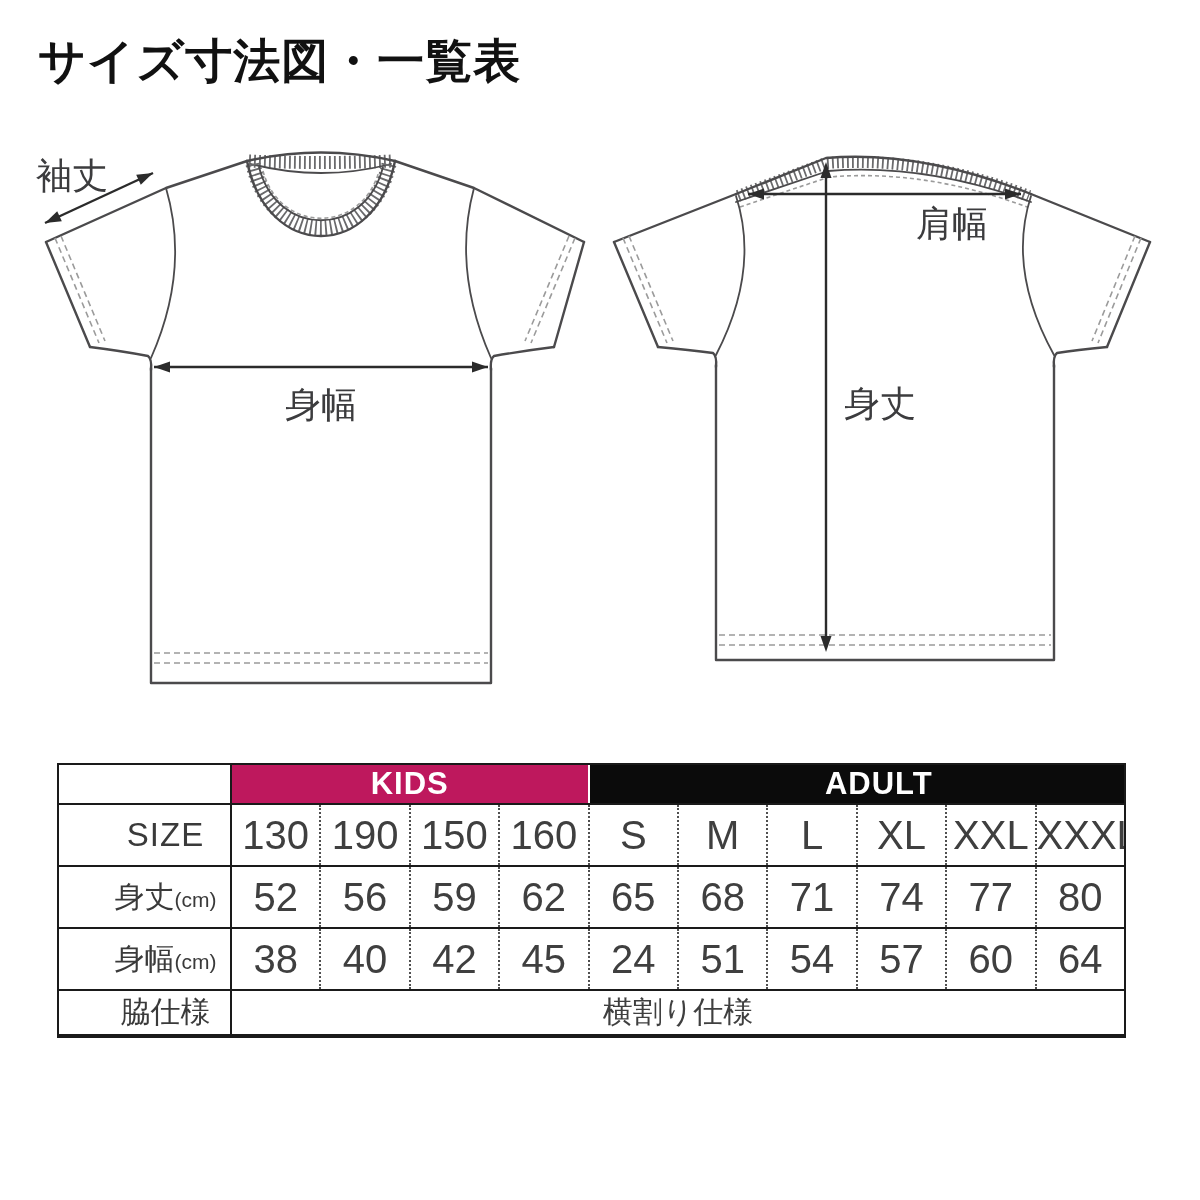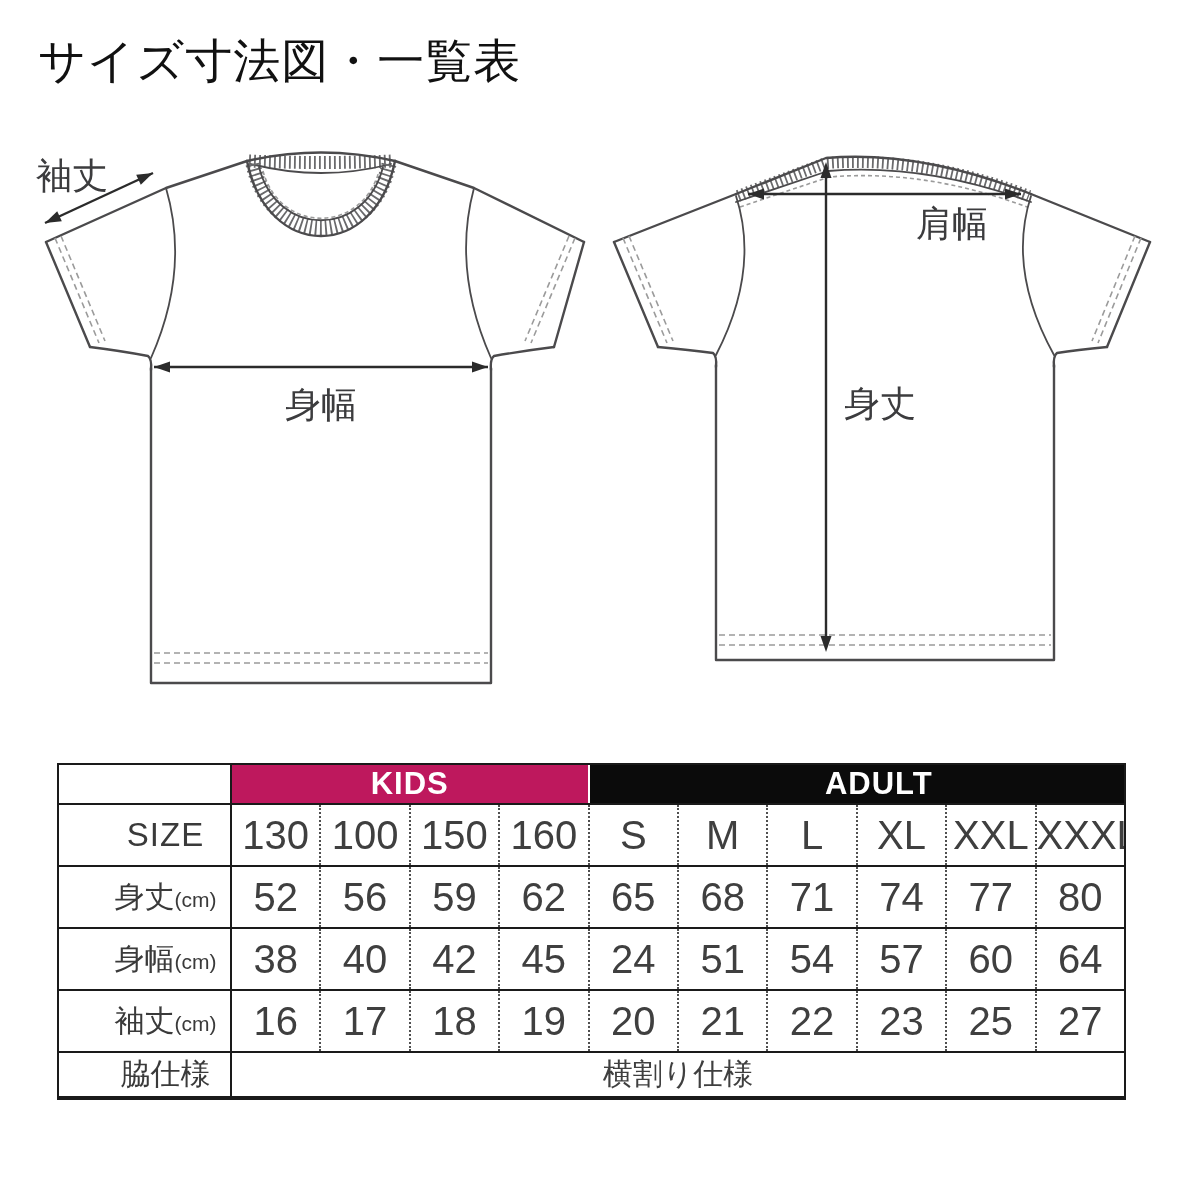--- a/index.html
+++ b/index.html
@@ -3,21 +3,21 @@
 <meta charset="utf-8">
 <style>
   * { margin:0; padding:0; box-sizing:border-box; }
   html,body { background:#ffffff; }
   .sheet {
     position:relative; width:1200px; height:1200px; background:#ffffff;
     font-family:"Liberation Sans","DejaVu Sans",sans-serif; overflow:hidden;
   }
   .page-title {
     position:absolute; left:38px; top:30px;
-    font-size:47px; font-weight:normal; color:#111111; letter-spacing:1px;
+    font-size:47px; font-weight:bold; color:#111111; letter-spacing:1px;
   }
   svg { position:absolute; overflow:visible; }
   #front-svg { left:30px; top:130px; }
   #back-svg  { left:600px; top:130px; }
 
   .shirt-line   { fill:none; stroke:#4b4a4c; stroke-width:2.4; stroke-linejoin:round; stroke-linecap:round; }
   .stitch       { fill:none; stroke:#9b9b9b; stroke-width:1.6; stroke-dasharray:6 4; }
   .rib          { fill:none; stroke:#6a6a6c; stroke-dasharray:1.8 3.2; }
   .measure-line { stroke:#2b2b2b; stroke-width:2.4; fill:none; }
   .measure-head { fill:#2b2b2b; stroke:none; }
@@ -168,21 +168,21 @@
       <tr class="group-row">
         <th class="corner-cell"></th>
         <th class="kids-cell" colspan="4">KIDS</th>
         <th class="adult-cell" colspan="6">ADULT</th>
       </tr>
     </thead>
     <tbody>
       <tr class="size-row">
         <th class="row-label">SIZE</th>
         <td>130</td>
-        <td>100</td>
+        <td>190</td>
         <td>150</td>
         <td>160</td>
         <td>S</td>
         <td>M</td>
         <td>L</td>
         <td>XL</td>
         <td>XXL</td>
         <td>XXXL</td>
       </tr>
       <tr class="data-row">
@@ -204,33 +204,20 @@
         <td>40</td>
         <td>42</td>
         <td>45</td>
         <td>24</td>
         <td>51</td>
         <td>54</td>
         <td>57</td>
         <td>60</td>
         <td>64</td>
       </tr>
-      <tr class="data-row">
-        <th class="row-label"><span>袖丈</span><span class="unit">(cm)</span></th>
-        <td>16</td>
-        <td>17</td>
-        <td>18</td>
-        <td>19</td>
-        <td>20</td>
-        <td>21</td>
-        <td>22</td>
-        <td>23</td>
-        <td>25</td>
-        <td>27</td>
-      </tr>
       <tr class="spec-row">
         <th class="row-label">脇仕様</th>
         <td colspan="10">横割り仕様</td>
       </tr>
     </tbody>
   </table>
 
 </div>
 
 </body></html>

